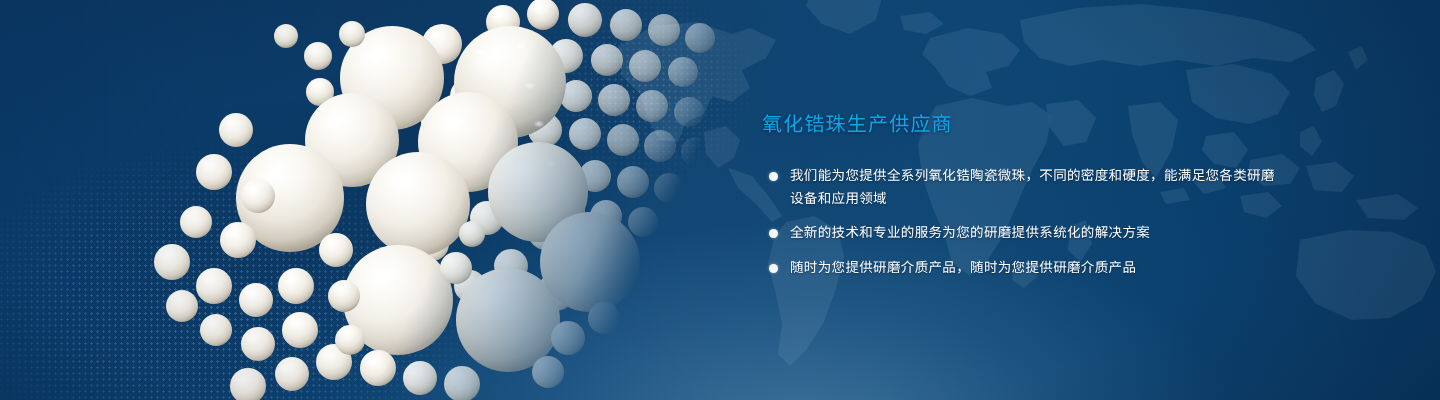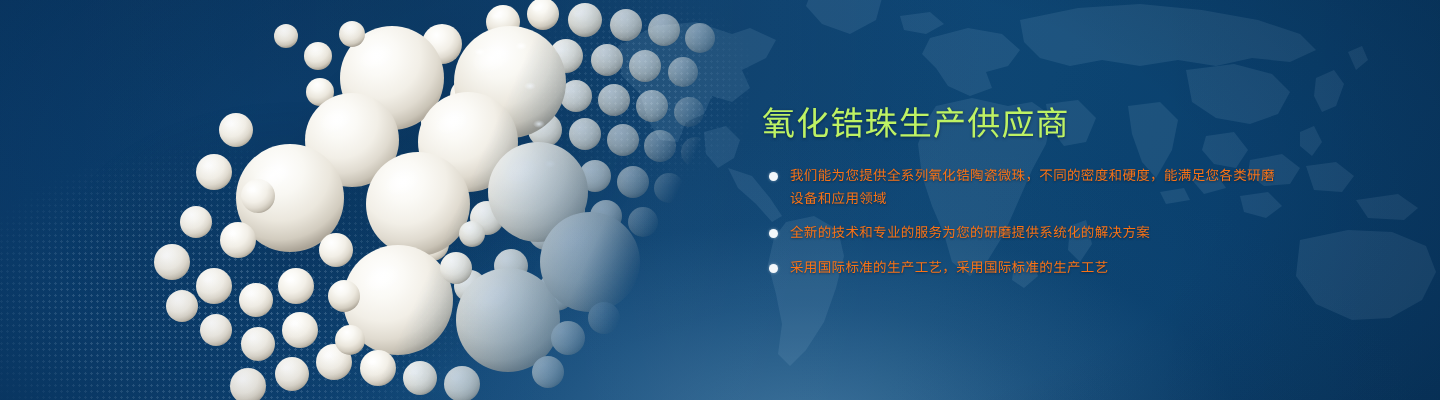--- a/index.html
+++ b/index.html
@@ -87,38 +87,38 @@
   .beads svg { display:block; width:720px; height:400px; }
 
   
   .copy {
     position:absolute;
     left:762px; top:104px;
     width:520px;
   }
 
   .headline {
-    color:#bef264;
-    font-size:33px;
+    color:#0ea5e9;
+    font-size:20px;
     line-height:40px;
     letter-spacing:1.2px;
     font-weight:400;
     text-shadow:0 1px 3px rgba(0,18,40,0.55);
     white-space:nowrap;
   }
 
   .bullets {
     margin-top:21px;
     list-style:none;
   }
 
   .bullet {
     position:relative;
     padding-left:28px;
-    color:#f97316;
+    color:#ffffff;
     font-size:13.5px;
     line-height:22.5px;
     letter-spacing:0.35px;
     text-shadow:0 1px 2px rgba(0,16,36,0.5);
   }
 
   .bullet + .bullet { margin-top:12px; }
 
   .dot {
     position:absolute;
@@ -423,19 +423,19 @@
         <span class="bullet-text">我们能为您提供全系列氧化锆陶瓷微珠，不同的密度和硬度，能满足您各类研磨设备和应用领域</span>
       </li>
 
       <li class="bullet">
         <span class="dot"></span>
         <span class="bullet-text">全新的技术和专业的服务为您的研磨提供系统化的解决方案</span>
       </li>
 
       <li class="bullet">
         <span class="dot"></span>
-        <span class="bullet-text">采用国际标准的生产工艺，采用国际标准的生产工艺</span>
+        <span class="bullet-text">随时为您提供研磨介质产品，随时为您提供研磨介质产品</span>
       </li>
 
     </ul>
   </div>
 
 </div>
 
 </body></html>

